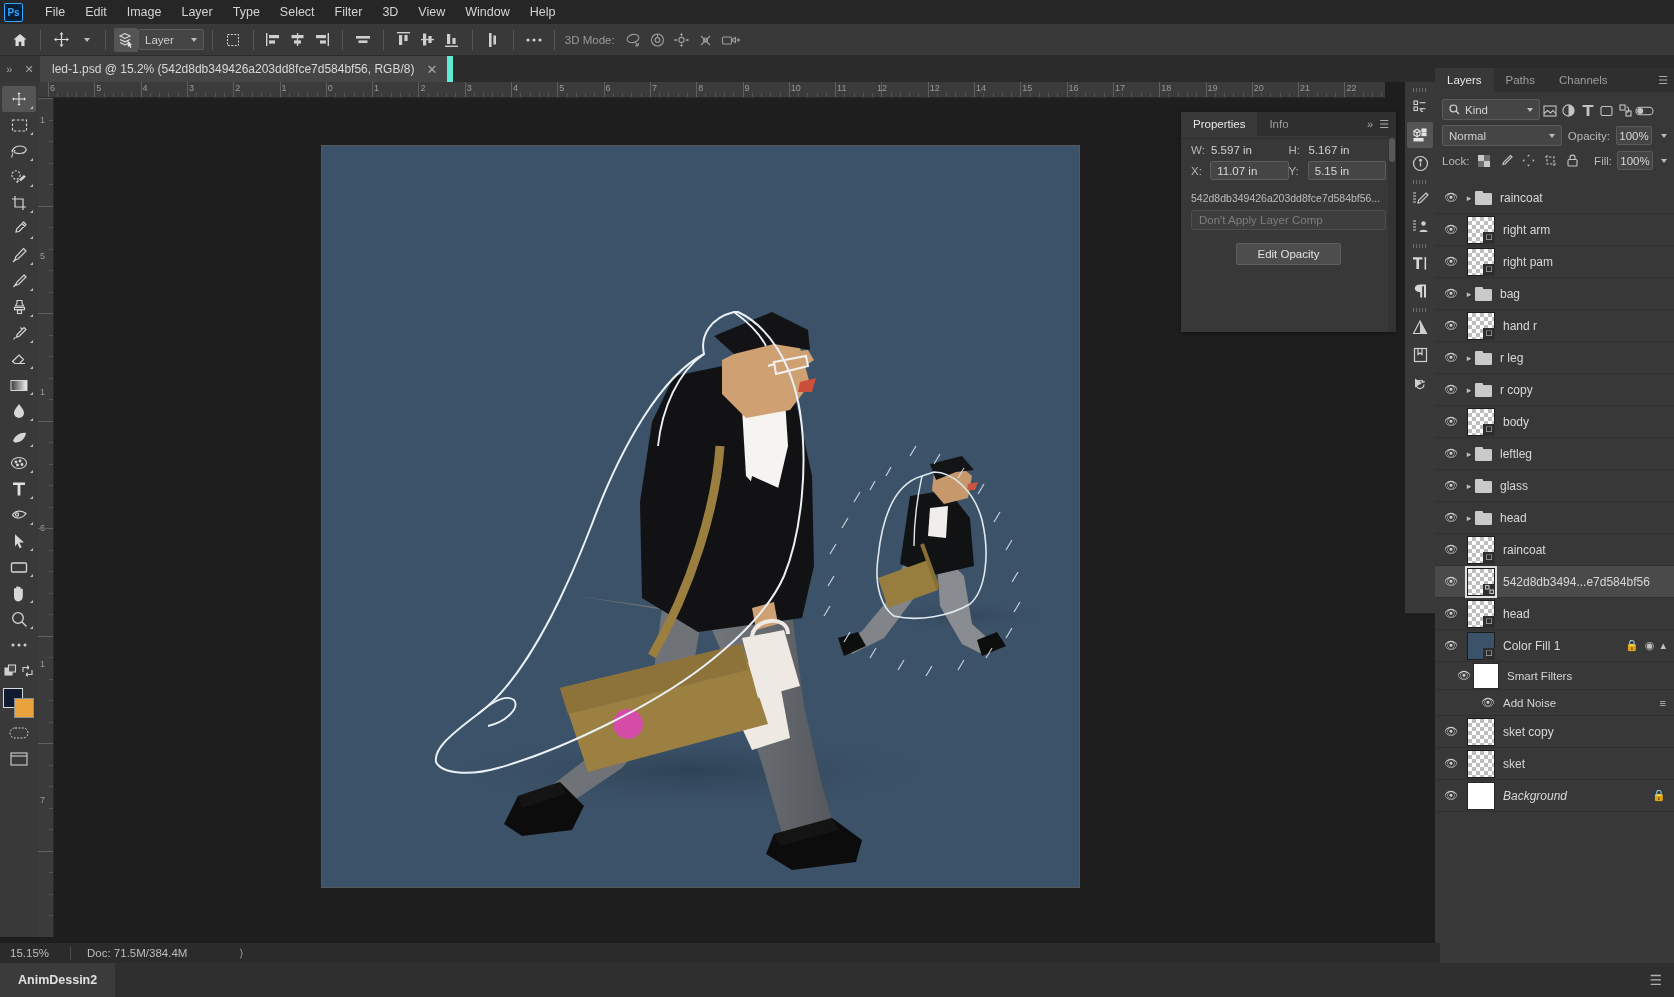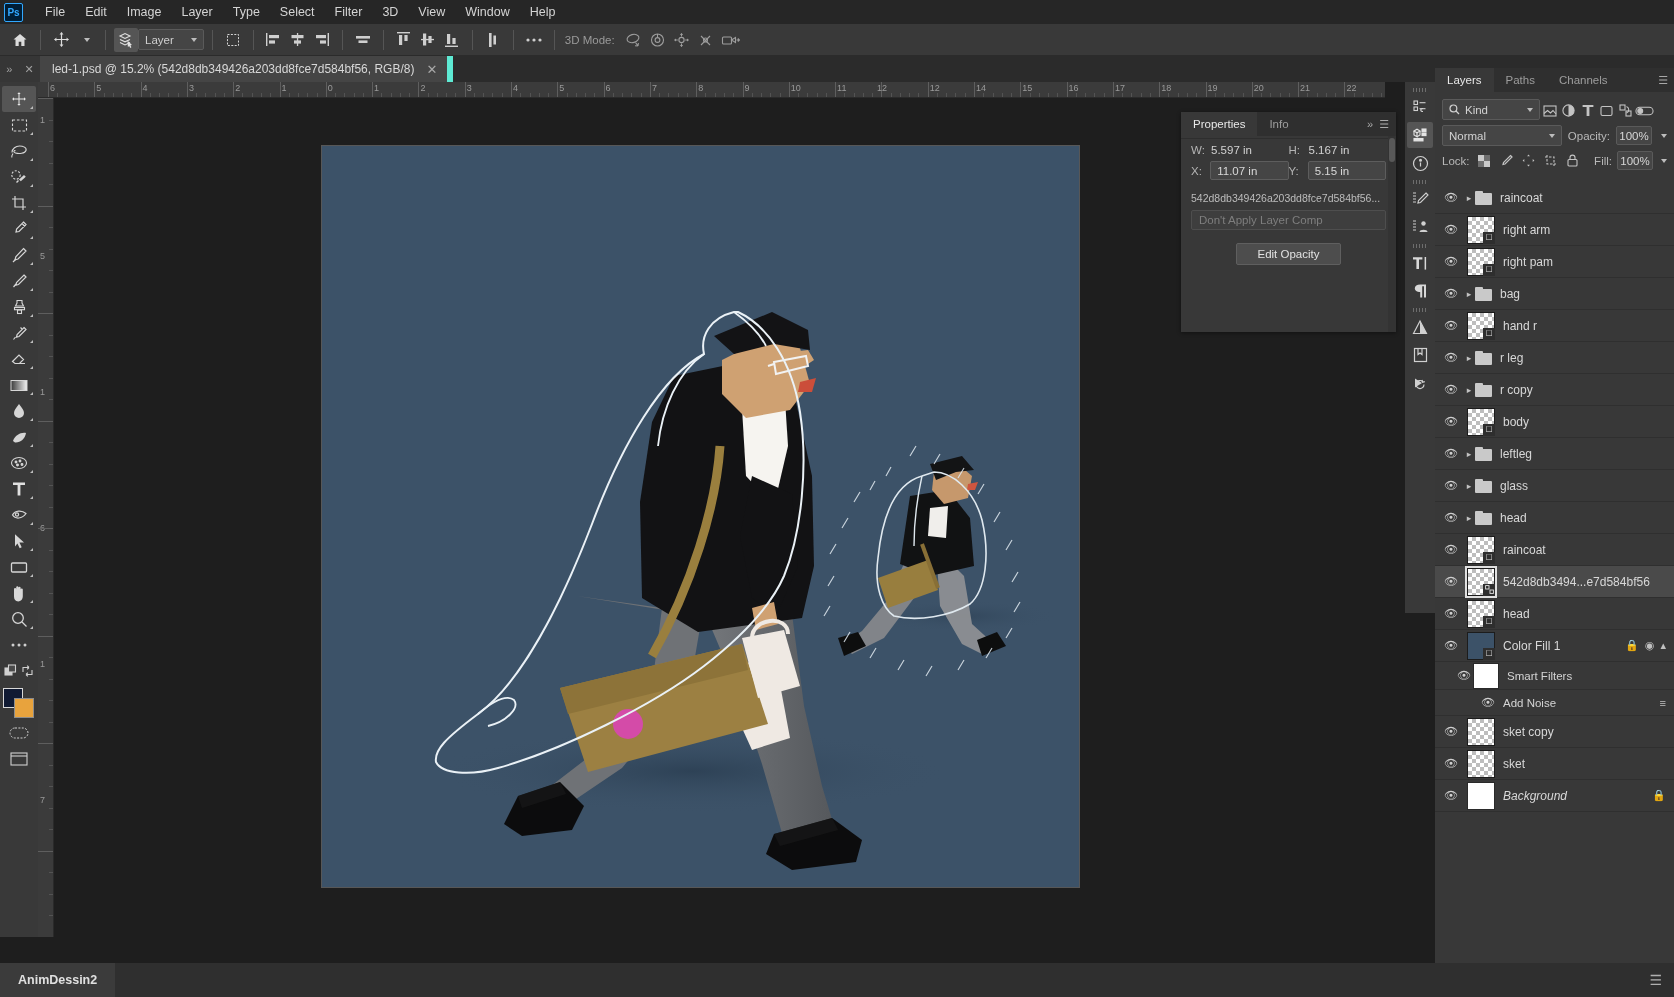--- a/index.html
+++ b/index.html
@@ -1280,19 +1280,25 @@
         <span class="thumb-l white"></span>
         <span class="lname italic">Background</span>
         <span class="lrow-right">
             <span class="lock-badge">🔒</span>
           </span>
       </div>
 
     </div>
   </div>
 
+  <div class="statusbar">
+    <span class="sb-zoom">15.15%</span>
+    <span class="sb-sep"></span>
+    <span class="sb-doc">Doc: 71.5M/384.4M</span>
+    <span class="sb-arrow">⟩</span>
+  </div>
 
   <div class="bottombar">
     <div class="bottomtab">AnimDessin2</div>
     <div class="bottom-menu">☰</div>
   </div>
 
 </div>
 
 </body></html>

